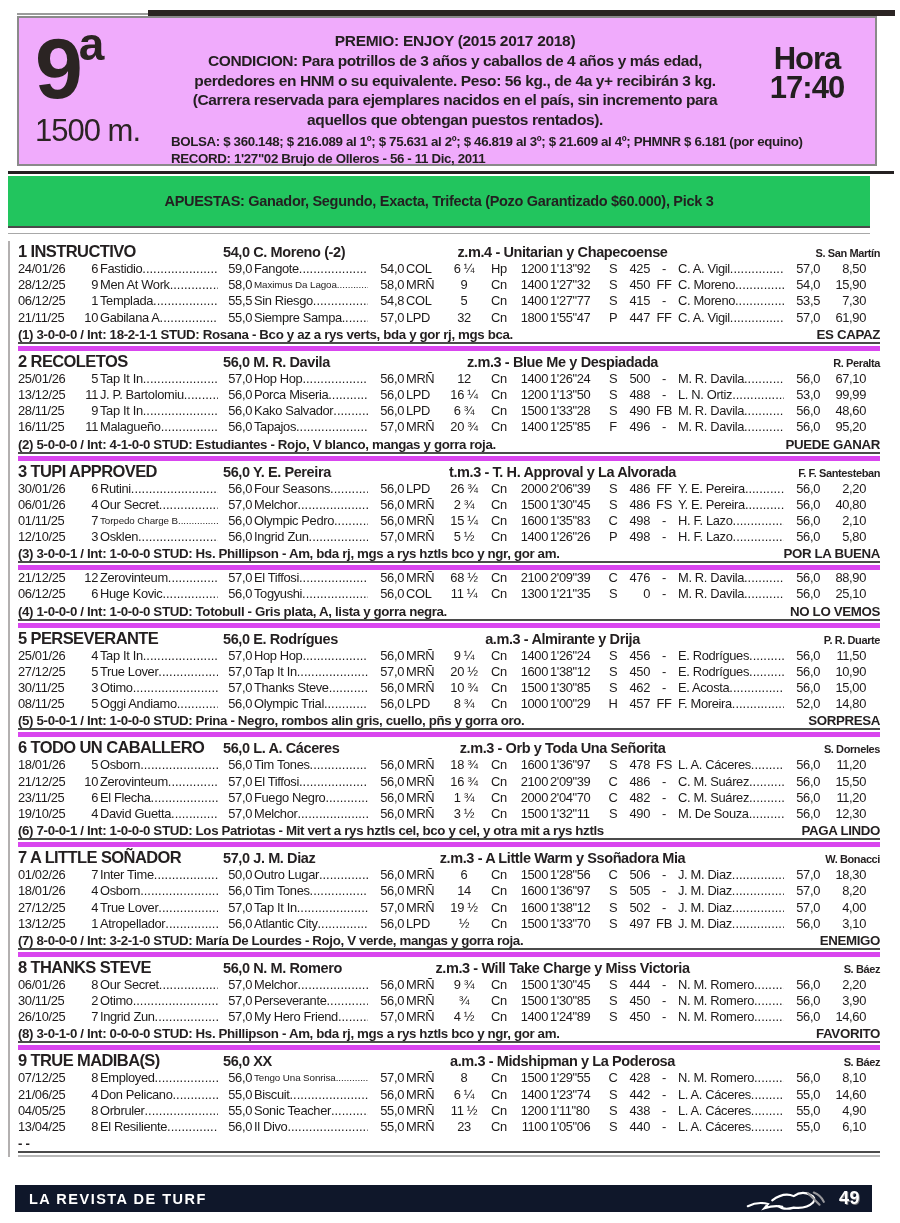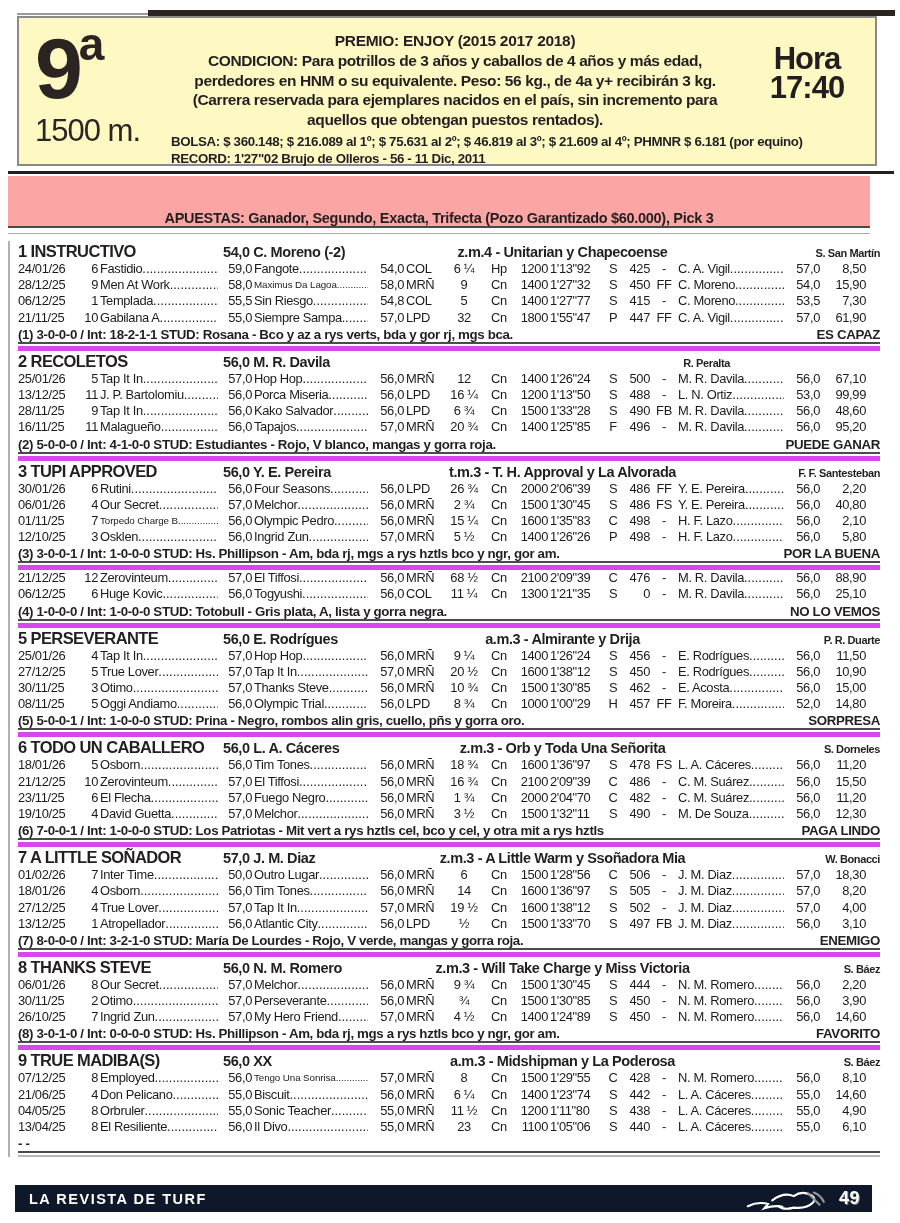--- a/index.html
+++ b/index.html
@@ -6,41 +6,41 @@
   html,body { width:900px; height:1223px; background:#fff; overflow:hidden;
     font-family:"Liberation Sans", sans-serif; color:#231f20; }
   .page { position:relative; width:900px; height:1223px; }
 
   
   .topbar { position:absolute; top:10px; left:148px; right:5px; height:6px; background:#2b2423; }
   .topbar-gray { position:absolute; top:13px; left:17px; width:135px; height:2px; background:#9b9b9b; }
 
   
   .race-header-box { position:absolute; top:16px; left:17px; right:23px; height:150px;
-    border:2px solid #8a8a8a; display:flex; background:#fef9c3; }
+    border:2px solid #8a8a8a; display:flex; background:#f0abfc; }
   .rh-left { width:148px; padding:6px 0 0 16px; }
   .race-number { font-size:86px; font-weight:700; line-height:0.9; letter-spacing:-5px; color:#2b2423; }
   .race-number sup { font-size:46px; letter-spacing:0; vertical-align:38px; margin-left:1px; }
   .race-distance { font-size:31px; font-weight:400; letter-spacing:-1px; margin-top:6px; color:#2b2423; }
   .rh-main { flex:1; display:flex; flex-direction:column; padding:6px 4px 4px 0; }
   .rh-toprow { display:flex; }
   .rh-center { flex:1; text-align:center; }
   .premio { font-size:15.5px; font-weight:700; letter-spacing:-0.3px; margin-top:8px; }
   .condition { font-size:15.5px; font-weight:700; letter-spacing:-0.4px; line-height:1.27;
     max-width:600px; margin:1px auto 0 auto; }
   .rh-hora { width:128px; text-align:center; font-weight:700; line-height:0.95;
     font-size:31px; letter-spacing:-1px; padding-top:20px; }
   .bolsa, .record { font-size:13.3px; font-weight:700; letter-spacing:-0.35px;
     text-align:left; padding-left:4px; line-height:1.3; }
   .bolsa { margin-top:3px; }
 
   .rule-black { position:absolute; top:171px; left:8px; right:6px; height:3px; background:#242021; }
   .apuestas-bar { position:absolute; top:176px; left:8px; right:30px; height:52px;
-    background:#fca5a5; border-bottom:2px solid #4a4a4a;
-    display:flex; align-items:flex-end; justify-content:center;
+    background:#22c55e; border-bottom:2px solid #4a4a4a;
+    display:flex; align-items:center; justify-content:center;
     font-size:14.5px; font-weight:700; letter-spacing:-0.3px; }
   .apuestas-sub { position:absolute; top:233px; left:8px; right:30px; height:1px; background:#a8a8a8; }
 
   
   .horses { position:absolute; top:241px; left:8px; right:20px;
     border-left:2px solid #b3b0b0; padding-left:8px; }
   .horse-block + .horse-block { border-top:5px solid #d946ef; }
   .hrow { display:grid; grid-template-columns:205px 172px 1fr 150px;
     height:20px; line-height:20px; font-weight:700; align-items:baseline; }
   .h-name { font-size:16.5px; letter-spacing:-0.6px; white-space:nowrap; }
@@ -210,20 +210,21 @@
     <div class="hfoot">
       <div class="hf-left">(1) 3-0-0-0 / Int: 18-2-1-1 STUD: Rosana - Bco y az a rys verts, bda y gor rj, mgs bca.</div>
       <div class="hf-right">ES CAPAZ</div>
     </div>
   </section>
 
   <section class="horse-block">
     <div class="hrow">
       <div class="h-name"><span>2</span> <span>RECOLETOS</span></div>
       <div class="h-jockey">56,0 M. R. Davila</div>
+      <div class="h-breed">z.m.3 - Blue Me y Despiadada</div>
       <div class="h-trainer">R. Peralta</div>
     </div>
     <div class="races">
   <div class="rrow">
     <span class="c date">25/01/26</span>
     <span class="c pos">5</span>
     <span class="c leader">Tap It In</span>
     <span class="c w">57,0</span>
     <span class="c leader">Hop Hop</span>
     <span class="c w">56,0</span>

